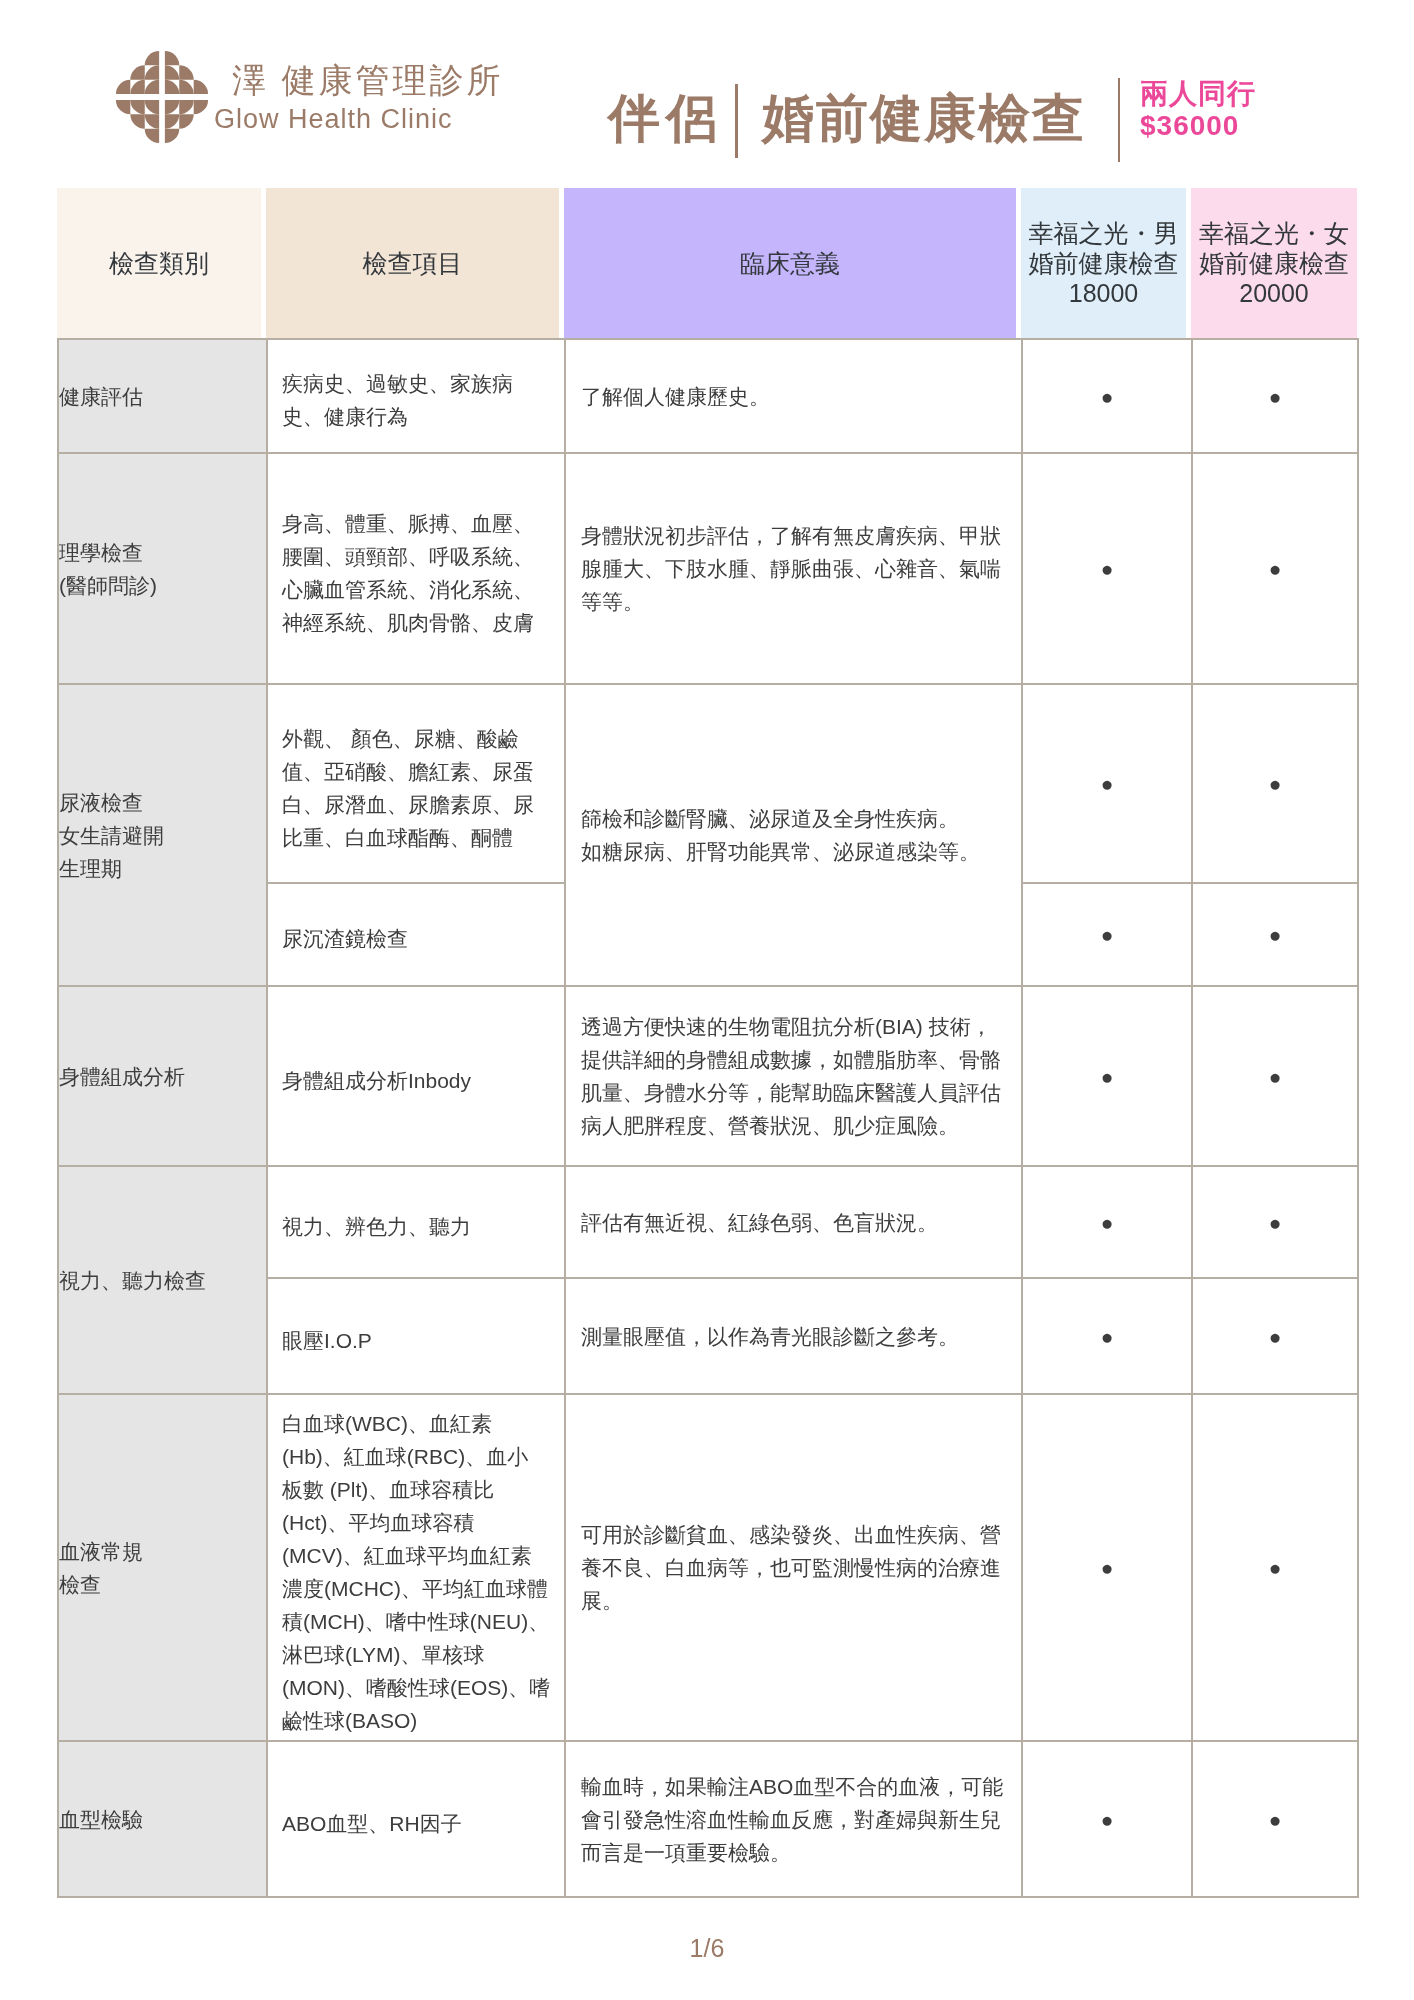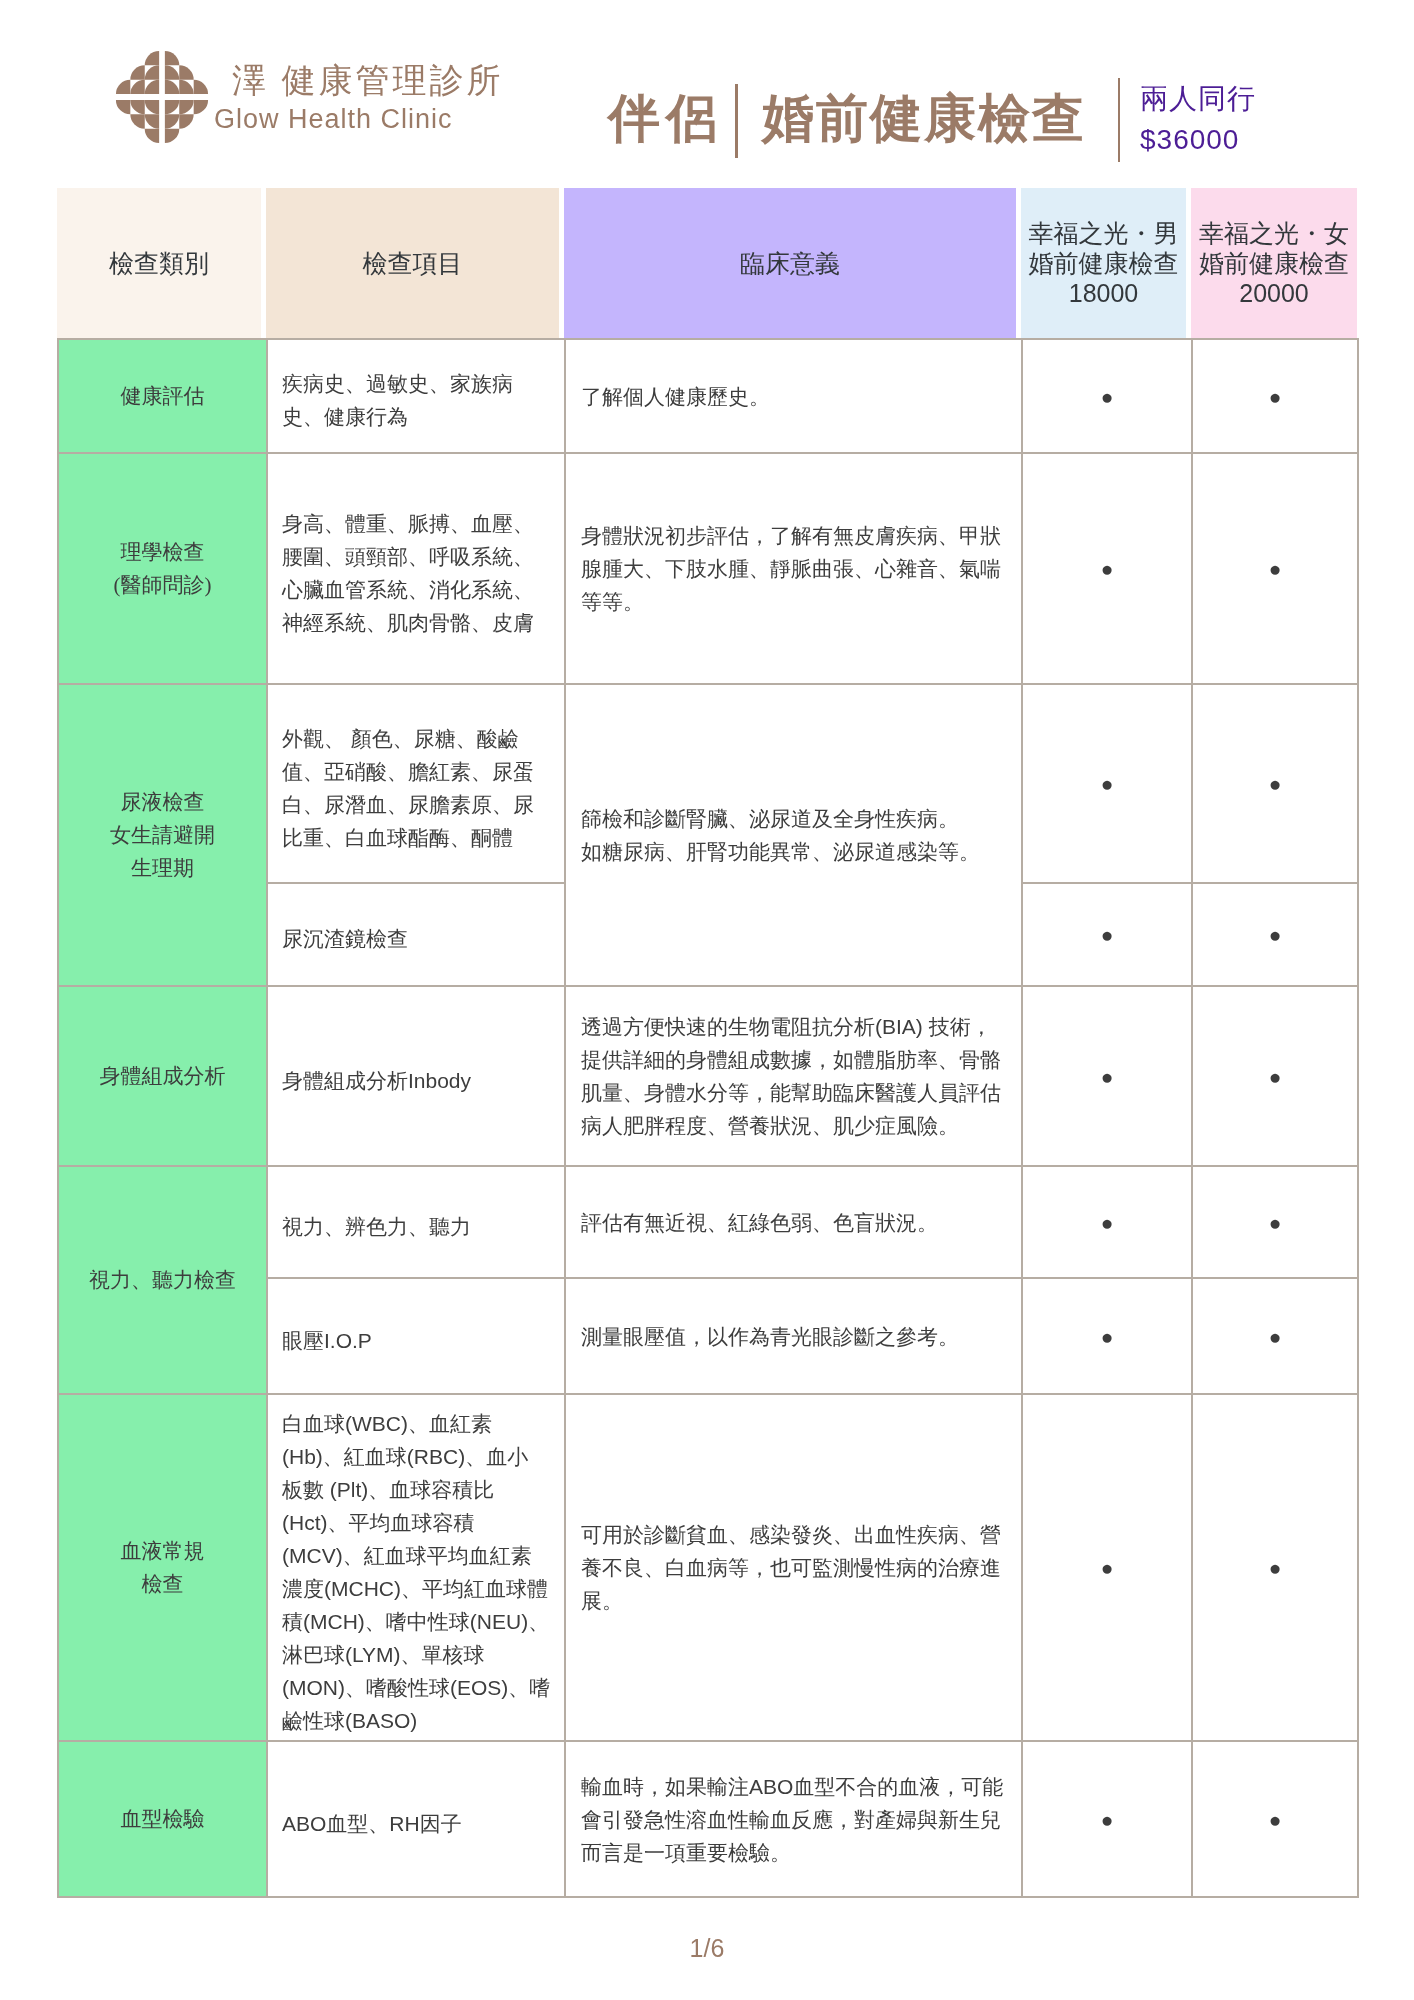--- a/index.html
+++ b/index.html
@@ -14,40 +14,40 @@
   .clinic-zh { position:absolute; left:212px; top:58px; font-size:34px; letter-spacing:3px;
                color:#9b7b67; font-weight:500; white-space:nowrap;margin-left:20px; }
   .clinic-en { position:absolute; left:214px; top:104px; font-size:27px; letter-spacing:1px;
                color:#9b7b67; white-space:nowrap; }
   .title-prefix { position:absolute; left:608px; top:84px; font-size:52px; font-weight:700;
                   color:#9b7b67; letter-spacing:6px; white-space:nowrap; }
   .title-divider-1 { position:absolute; left:735px; top:84px; width:3px; height:74px; background:#9b7b67; }
   .title-main { position:absolute; left:762px; top:84px; font-size:52px; font-weight:700;
                 color:#9b7b67; letter-spacing:2px; white-space:nowrap; }
   .title-divider-2 { position:absolute; left:1118px; top:78px; width:2px; height:84px; background:#9b7b67; }
-  .price-block { position:absolute; left:1140px; top:78px; font-size:28px; line-height:41px;
-                 color:#4c1d95; white-space:pre-line; letter-spacing:1px; }
+  .price-block { position:absolute; left:1140px; top:78px; font-size:28px; line-height:32px;
+                 color:#ec4899; white-space:pre-line; letter-spacing:1px;font-weight:bold; }
 
   .table-wrap { position:absolute; left:57px; top:188px; width:1300px; }
 
   .head-grid { display:flex; width:1300px; height:150px; }
   .head-cell { display:flex; align-items:center; justify-content:center; text-align:center;
                font-size:25px; line-height:30px; color:#33383c; white-space:pre-line;
                border-right:5px solid #ffffff; }
   .head-cell:last-child { border-right:none; }
   .hc1 { width:209px; background:#faf3ec; }
   .hc2 { width:298px; background:#f3e5d6; }
   .hc3 { width:457px; background:#c4b5fd; }
   .hc4 { width:170px; background:#dfeef8; }
   .hc5 { width:166px; background:#fcdbec; }
 
   table.body { border-collapse:collapse; table-layout:fixed; width:1300px; }
   table.body td { border:2px solid #b6ada3; vertical-align:middle; font-size:21px;
                   line-height:33px; color:#3d3d3d; }
-  td.cat { background:#86efac; text-align:center; white-space:pre-line;font-family:Liberation Serif, serif; }
+  td.cat { background:#e5e5e5; white-space:pre-line; }
   td.item { text-align:left; padding:8px 8px 0 14px; white-space:pre-line; background:#fff; }
   td.meaning { text-align:left; padding:8px 6px 8px 15px; white-space:pre-line; background:#fff;margin-left:20px; }
   td.dot { text-align:center; background:#fff; font-size:27px; color:#141414; }
 
   .page-number { position:absolute; left:0; right:0; top:1934px; text-align:center;
                  font-size:25px; color:#9b7b67; }
 </style>
 </head>
 <body>
 

